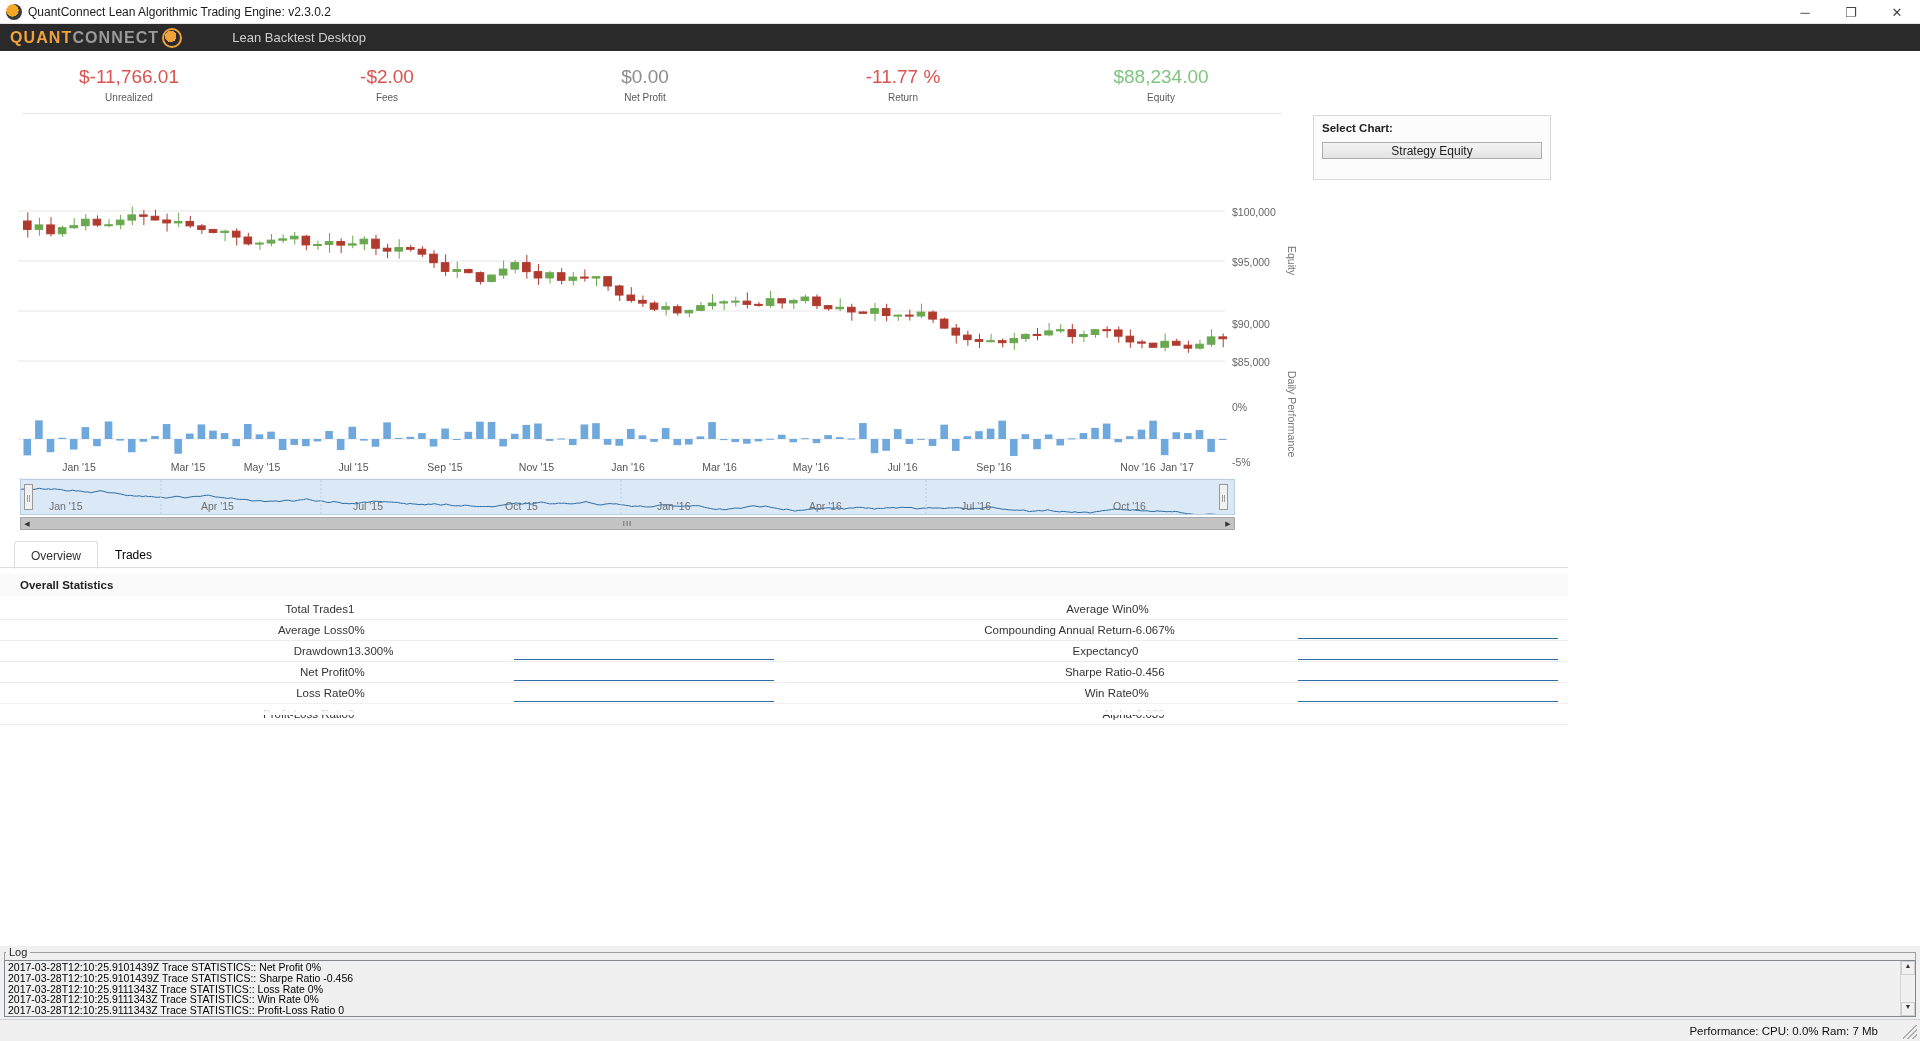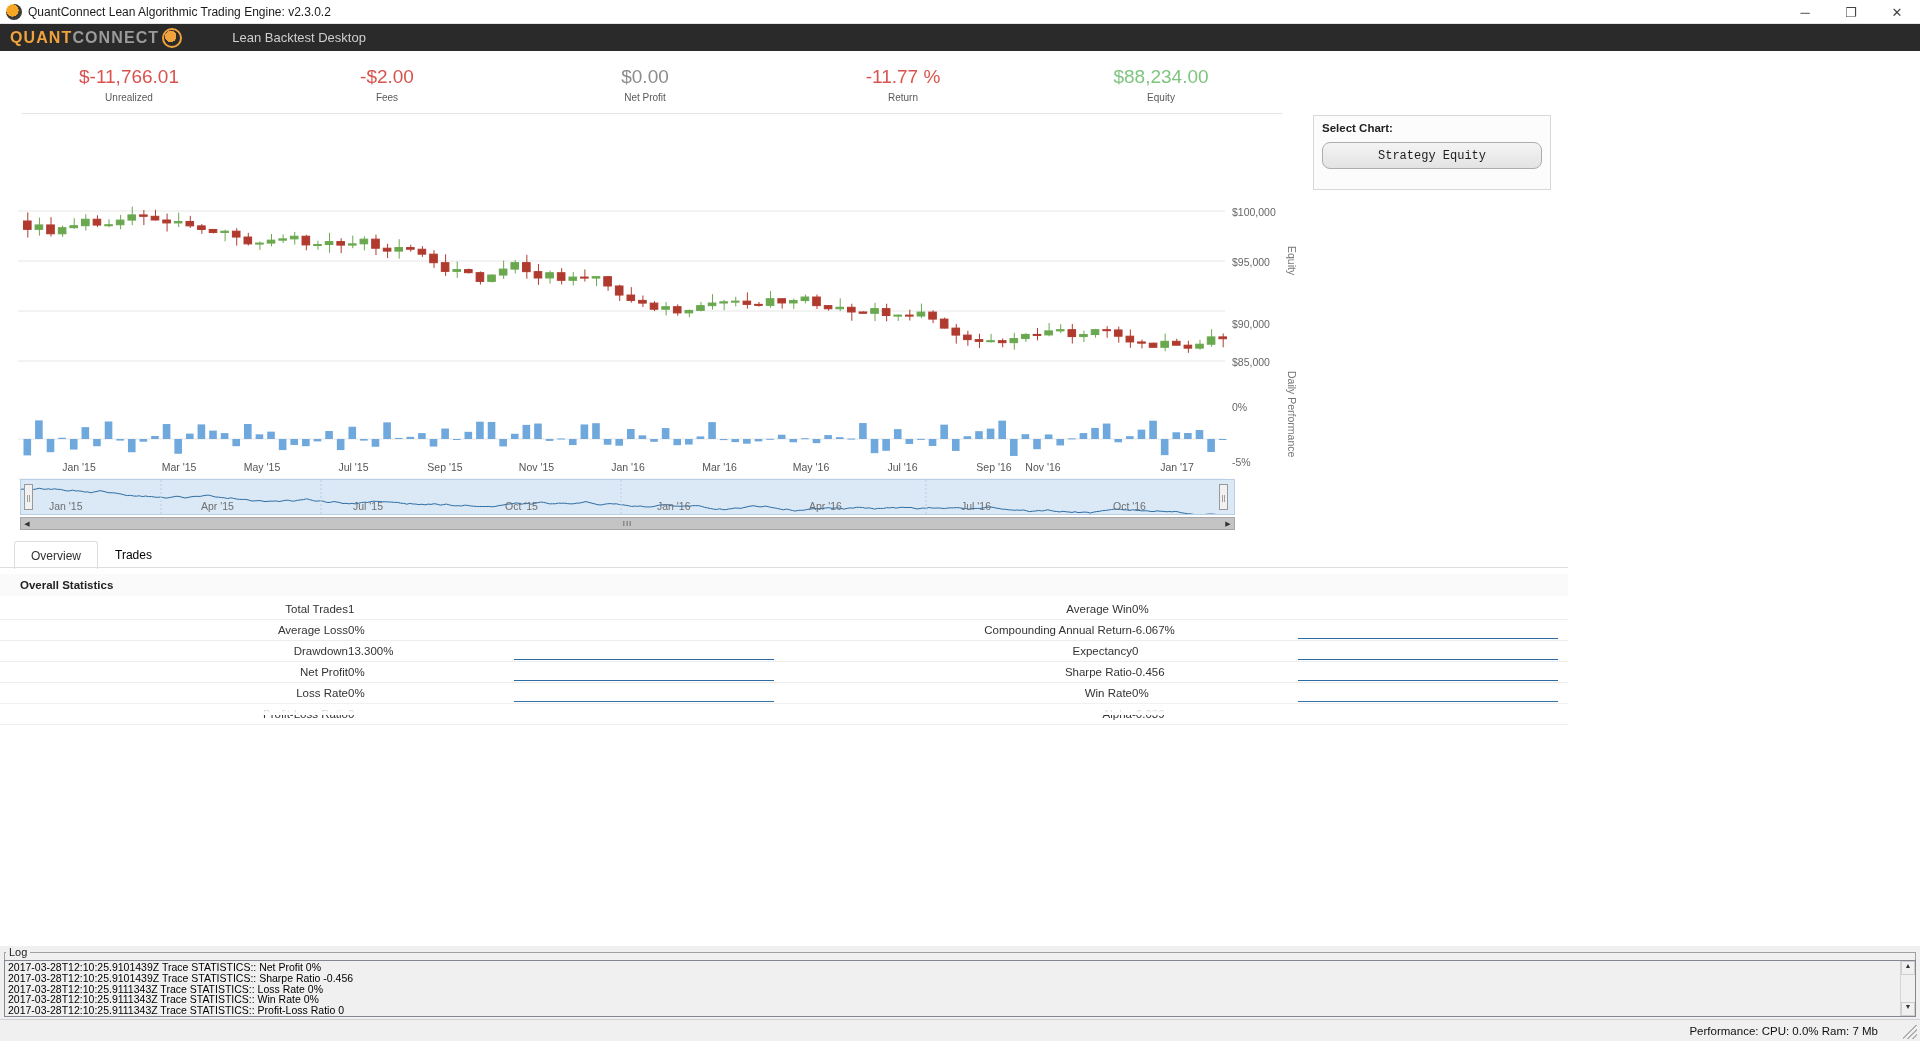--- a/index.html
+++ b/index.html
@@ -57,24 +57,24 @@
   .pos { color: #7fc47f; }
   #kpi-sep { width: 1260px; margin: 10px 0 0 22px; border-top: 1px solid #e4e4e4; }
 
   
   #selectchart {
     position: absolute; left: 1313px; top: 64px; width: 238px; background: #fcfcfc;
     border: 1px solid #d8d8d8; padding: 6px 8px 20px 8px;
   }
   #selectchart .hdr { font-size: 11.5px; font-weight: bold; color: #222; margin-bottom: 8px; }
   #selectchart button {
-    display: block; width: 100%; height: 27px;
+    display: block; width: 100%; height: 17px;
     background: linear-gradient(#f4f4f4, #e3e3e3);
-    border: 1px solid #adadad; border-radius: 8px;
-    font-family: Liberation Mono, monospace; font-size: 12px; color: #1c1c1c; cursor: pointer;
+    border: 1px solid #adadad; border-radius: 0;
+    font-family: Liberation Sans, sans-serif; font-size: 12px; color: #1c1c1c; cursor: pointer;
   }
 
   
   #chartwrap { position: absolute; left: 0; top: 135px; width: 1300px; height: 345px; }
   #axisright { position: absolute; left: 1226px; top: 0; width: 74px; height: 345px; }
   .ytick { position: absolute; font-size: 10.5px; color: #666; left: 6px; }
   .axtitle {
     position: absolute; font-size: 10.5px; color: #777;
     writing-mode: vertical-rl; text-orientation: mixed; left: 60px;
   }
@@ -562,31 +562,31 @@
         <div class="ytick" style="top: 170px;">$85,000</div>
         <div class="ytick" style="top: 215px;">0%</div>
         <div class="ytick" style="top: 270px;">-5%</div>
         <div class="axtitle" style="top: 60px;">Equity</div>
         <div class="axtitle" style="top: 185px;">Daily Performance</div>
       </div>
   </div>
 
   <div id="xaxis">
       <div class="xtick" style="left: 79px;">Jan '15</div>
-      <div class="xtick" style="left: 179px;">Mar '15</div>
+      <div class="xtick" style="left: 188px;">Mar '15</div>
       <div class="xtick" style="left: 262px;">May '15</div>
       <div class="xtick" style="left: 353.5px;">Jul '15</div>
       <div class="xtick" style="left: 445px; text-align: center;">Sep '15</div>
       <div class="xtick" style="left: 536.5px;">Nov '15</div>
       <div class="xtick" style="left: 628px;">Jan '16</div>
       <div class="xtick" style="left: 719.5px;">Mar '16</div>
       <div class="xtick" style="left: 811px;">May '16</div>
       <div class="xtick" style="left: 902.5px;">Jul '16</div>
       <div class="xtick" style="left: 994px;">Sep '16</div>
-      <div class="xtick" style="left: 1043px;">Nov '16</div>
+      <div class="xtick" style="left: 1138px;">Nov '16</div>
       <div class="xtick" style="left: 1177px;">Jan '17</div>
     </div>
 
   <div id="navwrap">
     <div id="navband">
       <svg id="navsvg" width="1215" height="36">
           <polyline points="0,9.299989732501377 3.0375,9.086736541103065 6.075,9.645999332094195 9.112499999999999,9.56764538676111 12.15,9.541012219052554 15.1875,8.948409985727992 18.224999999999998,8.250140537758863 21.262500000000003,8.926465828398637 24.3,9.354516013147943 27.3375,8.794227509410756 30.375,9.42367409201421 33.4125,8.815106978888267 36.449999999999996,9.292454033680968 39.487500000000004,9.408476326430478 42.525000000000006,10.213830025221188 45.5625,10.916612235016583 48.6,10.86336153088871 51.6375,10.15296405605768 54.675,10.926999303619485 57.7125,10.880486190896278 60.75,11.262874331735308 63.787499999999994,12.077103544857621 66.825,11.88888304315616 69.8625,12.783568720192637 72.89999999999999,11.978162387617303 75.9375,11.4528999385134 78.97500000000001,10.658175656861044 82.0125,11.226923510652139 85.05000000000001,12.074418821081657 88.08749999999999,12.774773758770593 91.125,12.790373407218624 94.1625,12.981637874267275 97.2,13.561460503202039 100.23750000000001,14.08863084684955 103.275,14.906700070388993 106.3125,15.59685226614129 109.35,15.291944487009857 112.3875,15.960889768952129 115.425,16.177742175903138 118.4625,15.79111618409188 121.5,16.657946282906597 124.5375,15.994944676008362 127.57499999999999,16.58281359318244 130.6125,16.531957654670034 133.65,17.081162688885854 136.6875,17.333916755250243 139.725,17.00970943760682 142.7625,17.76185290928451 145.79999999999998,18.07655668674581 148.8375,17.476403009217034 151.875,16.924367220289458 154.9125,16.316759825077188 157.95000000000002,16.353276209964875 160.9875,17.239241451407107 164.025,18.023057587659665 167.0625,17.388025454636296 170.10000000000002,16.844088129971826 173.1375,16.38033458738295 176.17499999999998,16.365057986756046 179.21249999999998,16.414766209657248 182.25,15.710829037580684 185.2875,15.21961268628241 188.325,15.280894048173494 191.3625,16.1479736394829 194.4,16.99321047992456 197.4375,17.157906351457143 200.47500000000002,17.547524494925288 203.51250000000002,17.800177677291302 206.55,18.551056812106914 209.58749999999998,17.81102796257795 212.625,18.401899071596766 215.6625,19.03065406307544 218.7,19.388368845524262 221.73749999999998,19.442078369011355 224.775,19.408190663519633 227.8125,20.092220199576154 230.85,20.999392458352276 233.88750000000002,20.870023567519993 236.925,20.65690832166075 239.9625,20.69520200412054 243,21.441602179275367 246.03750000000002,21.486792983403014 249.075,21.087667107036552 252.11249999999998,21.208130780286858 255.14999999999998,20.894429477718326 258.1875,21.603798134087576 261.225,20.96570601702647 264.2625,20.281391170847108 267.3,20.24432238428625 270.3375,20.99928729515484 273.375,21.105584919138018 276.4125,20.306304966647062 279.45,19.9166061797208 282.4875,19.581882701664554 285.525,18.78906698583461 288.5625,19.62839348754038 291.59999999999997,20.421231928483152 294.6375,21.18844712788841 297.675,20.924297571098506 300.7125,20.832544791800416 303.75,21.733994096491536 306.7875,22.578025712193313 309.825,22.23703632330456 312.8625,21.527266410092942 315.90000000000003,22.01023129049416 318.9375,22.644779114661105 321.975,23.554167819209496 325.01250000000005,23.282110960619367 328.05,23.84383327139834 331.08750000000003,23.346738369658418 334.125,23.90348263226339 337.1625,23.303397435765817 340.20000000000005,22.613303059713765 343.23749999999995,22.0948893348747 346.275,22.51417317119929 349.3125,21.71897143751978 352.34999999999997,21.22329652076048 355.3875,21.38015649041155 358.42499999999995,21.47993092089733 361.4625,21.789125003418462 364.5,21.721936157794048 367.53749999999997,22.01469893377735 370.575,22.05616872816116 373.6125,22.41476273872506 376.65,22.413087102393394 379.6875,23.225079164972094 382.725,23.30662009386041 385.7625,24.21223851130916 388.8,23.437178540948175 391.83750000000003,23.982573690189163 394.875,24.083905274765716 397.9125,24.671090313342347 400.95000000000005,24.214839299935385 403.9875,24.896303307774787 407.02500000000003,24.09388528837715 410.0625,24.401258179210963 413.1,23.700924879634346 416.13750000000005,24.19130144703322 419.17499999999995,25.103150965417655 422.2125,24.730068953679982 425.25,24.033434768551516 428.28749999999997,24.92086632190027 431.325,25.5632344999595 434.36249999999995,25.84563785064903 437.4,25.724939179870255 440.4375,25.992060752926932 443.47499999999997,25.17753359977125 446.5125,25.35810922861406 449.55,25.973817988383693 452.5875,26.224501577613783 455.625,26.449745887199764 458.6625,26.5553671380651 461.7,26.498706875716316 464.7375,26.523342655759677 467.77500000000003,26.422700489933177 470.8125,26.823975937286733 473.85,26.5245133059708 476.88750000000005,25.81914522714671 479.925,25.33892331647928 482.96250000000003,24.878187908409064 486,24.315728302348838 489.0375,23.854308808633455 492.07500000000005,23.66930380968349 495.11249999999995,22.870610216316976 498.15,23.397980412769876 501.1875,24.09670987062259 504.22499999999997,23.38523999215984 507.2625,23.40288729073177 510.29999999999995,24.248614465450515 513.3375,23.4474360407132 516.375,22.833762561592835 519.4125,22.063420218674032 522.45,22.358878341790778 525.4875,23.052661481531565 528.525,23.845434909492305 531.5625,23.79587131104521 534.6,23.72991564160197 537.6375,23.054182923144293 540.675,23.3188476680334 543.7125,23.167068236800752 546.75,23.65767007211185 549.7875,23.881697148190554 552.825,23.72901995807247 555.8625000000001,23.129527176844945 558.9,23.03709590218996 561.9375,22.284321557755717 564.975,21.57373525541003 568.0125,22.464575228217257 571.05,23.20389929542622 574.0875,23.992386447504487 577.125,24.793820344865498 580.1625,24.966820796659924 583.1999999999999,24.278697514839727 586.2375,23.82078478824672 589.275,23.563347252468866 592.3125,23.983157818176416 595.35,23.77625980105605 598.3875,24.56219697937668 601.425,24.76351086953016 604.4625,25.258767344486863 607.5,25.6601458498398 610.5374999999999,26.48672773659308 613.575,26.124681776415212 616.6125,26.305736306619178 619.65,25.979604273431725 622.6875,26.73397060936078 625.725,26.953435751407564 628.7624999999999,26.94456727751133 631.8000000000001,26.743985872032308 634.8375,25.93077181547521 637.875,25.17340101180281 640.9124999999999,24.883649953485325 643.95,24.929736911878635 646.9875,24.740422214773616 650.0250000000001,25.642070078221906 653.0625,26.04904612497766 656.1,26.148168769261556 659.1374999999999,26.289214434560815 662.1750000000001,26.18454249908783 665.2125,25.873389332728493 668.25,26.31487945041392 671.2875,25.74663596647902 674.325,25.612135909218416 677.3625,25.65230792853443 680.4000000000001,26.33376137694044 683.4375,27.24615082399957 686.4749999999999,27.923126353644836 689.5125,28.480311265545904 692.55,29.1488113949043 695.5875,29.49248011223594 698.625,28.715009737686877 701.6625,29.597523079650788 704.6999999999999,29.682816547767565 707.7375000000001,28.939755225665774 710.775,28.71120250229317 713.8125,27.969154885796335 716.8499999999999,28.119085382574326 719.8875,28.368859255913527 722.925,27.555683296135694 725.9625000000001,26.911865740417014 729,26.1740949014888 732.0375,25.780993906535443 735.0749999999999,26.17961355286884 738.1125000000001,26.80881147116846 741.15,26.77113349847276 744.1875,26.076101655598528 747.225,26.59510733147656 750.2625,27.48024536554171 753.3,27.891621952636783 756.3375000000001,28.44668415961783 759.375,29.138468201923523 762.4124999999999,29.803791701738614 765.45,29.018706578146947 768.4875,29.71953306700322 771.525,30.531824054718182 774.5625,31.058347115451586 777.6,30.312866285532564 780.6374999999999,30.32261657726655 783.6750000000001,30.048591413927227 786.7125,29.365412638551465 789.75,29.042665007287724 792.7874999999999,28.6519187659792 795.825,28.753736550348826 798.8625,28.59310313774674 801.9000000000001,28.453077598157815 804.9375,27.929029069797743 807.975,27.760303404363956 811.0124999999999,28.30672302569101 814.0500000000001,28.025722787219735 817.0875,27.9678175469701 820.125,28.425485958887535 823.1625,29.12773735010762 826.2,28.315885201647532 829.2375,27.90586054069382 832.2750000000001,28.134945792411628 835.3125,27.332958276972136 838.3499999999999,27.321182439083923 841.3875,27.422151534876203 844.425,28.2149962390123 847.4625,27.87995592619256 850.5,28.358655623697118 853.5375,29.11770537890397 856.5749999999999,28.382626729631557 859.6125000000001,28.422402045528635 862.65,28.41226726781708 865.6875,27.646656793341027 868.7249999999999,27.906008693903516 871.7625,27.36128003287831 874.8,28.106905849584905 877.8375000000001,27.694117878085823 880.875,27.188666375346063 883.9125,27.51413461519053 886.9499999999999,27.521195771222494 889.9875000000001,27.425156276065547 893.025,28.235895492930275 896.0625,28.972441180402463 899.1,28.47027521430328 902.1375,28.040301506160553 905.175,28.257300554654588 908.2125000000001,27.4700188101092 911.25,28.039886792029954 914.2874999999999,28.091655087917843 917.325,27.965936545326947 920.3625,28.213072009653917 923.4,28.56918331108607 926.4375,28.086465647280956 929.475,27.832639230673045 932.5124999999999,27.886935423856148 935.5500000000001,27.595842075212502 938.5875,27.80378589195966 941.625,28.315767681207266 944.6624999999999,28.54088646811698 947.7,29.09123274932924 950.7375,28.592329078764788 953.7750000000001,28.439684809233135 956.8125,28.419724168185304 959.85,28.298841017893857 962.8874999999999,27.87450294146299 965.9250000000001,27.284954868959243 968.9625,27.03418406250615 972,27.26655743896095 975.0375,28.08140158379215 978.075,28.461204475119363 981.1125,29.184907251737112 984.1500000000001,29.238374995256848 987.1875,29.798256030720292 990.2249999999999,29.92022530318073 993.2625,30.28776998639622 996.3,30.062762333972955 999.3375,30.315827851860263 1002.375,29.968933695113147 1005.4125,30.751388744989317 1008.4499999999999,31.65549669760667 1011.4875000000001,31.227737267705468 1014.525,31.030400713991313 1017.5625,30.449601856714 1020.5999999999999,30.951397519603987 1023.6375,30.55863768752043 1026.675,29.75353596742325 1029.7125,30.531195378160938 1032.75,31.168058979240673 1035.7875000000001,31.520519511865764 1038.825,31.950609271878132 1041.8625,31.31276307573865 1044.9,31.746106694091445 1047.9375,32.023556635284876 1050.975,32.43022919538443 1054.0125,31.746000481053855 1057.05,32.56977976995814 1060.0875,32.387345216608495 1063.125,32.07398305819454 1066.1625,32.26504627486573 1069.2,33.03791770723034 1072.2375,32.23157240680437 1075.275,31.631713565219513 1078.3125,31.354362180363932 1081.35,30.67764060202691 1084.3875,30.411333970396573 1087.425,30.03275447387237 1090.4624999999999,29.538708608522352 1093.5,29.07637582734302 1096.5375,29.199212888532372 1099.575,29.342764659354987 1102.6125,29.836068053230914 1105.65,29.805865331180893 1108.6875,30.474335438620844 1111.7250000000001,29.699629099284156 1114.7625,30.313547310428056 1117.8,30.437754561622956 1120.8375,30.877823296755686 1123.875,30.783173091755856 1126.9125,30.883072372012833 1129.95,31.554960837201516 1132.9875,31.510951966572247 1136.025,30.852752048487847 1139.0625,31.195818308735323 1142.1,31.315210095973192 1145.1375,31.761680953452885 1148.175,31.5404345297918 1151.2125,31.80933464270684 1154.25,31.368670647024278 1157.2875,31.89097728459752 1160.325,32.751003536739276 1163.3625,33.13869365189997 1166.3999999999999,33.761269873752525 1169.4375,33.85174957004891 1172.475,34.38999784631772 1175.5125,35.10717918934362 1178.55,34.825425038385816 1181.5875,35.1610297131367 1184.625,34.35410369563648 1187.6625000000001,34.083469352700014 1190.7,34.03946943688436 1193.7375,34.259862825592364 1196.775,34.69805218863028 1199.8125,35.10891290987709 1202.85,35.46763239135534 1205.8875,35.2169441969399 1208.925,35.72387340083667 1211.9625,36.3034663620953 1215,36.78559383801954" fill="none" stroke="#2b6ca3" stroke-width="1"></polyline>
           <line x1="140" y1="0" x2="140" y2="36" stroke="#b8cde2" stroke-width="1" stroke-dasharray="2,2"></line>
           <line x1="300" y1="0" x2="300" y2="36" stroke="#b8cde2" stroke-width="1" stroke-dasharray="2,2"></line>
           <line x1="600" y1="0" x2="600" y2="36" stroke="#b8cde2" stroke-width="1" stroke-dasharray="2,2"></line>

